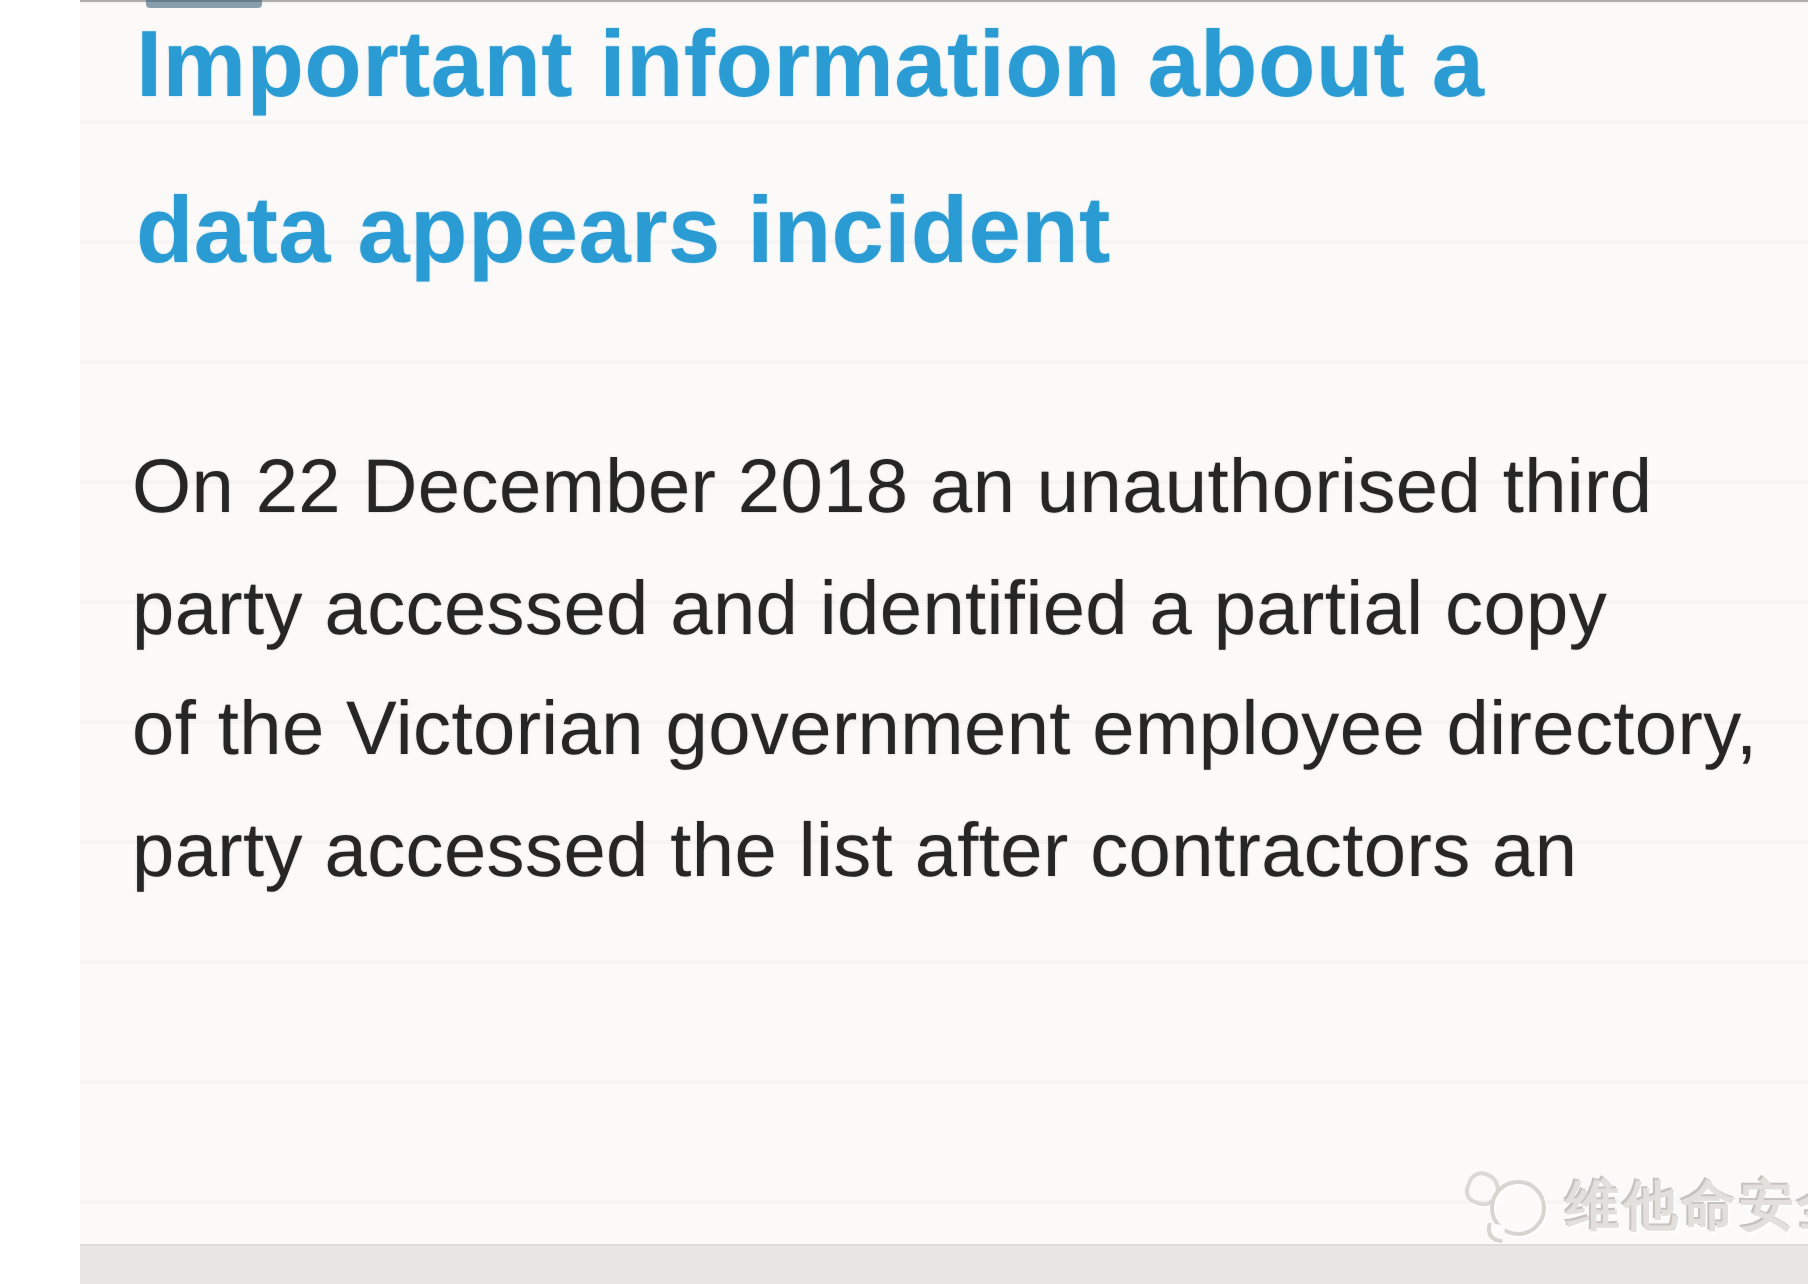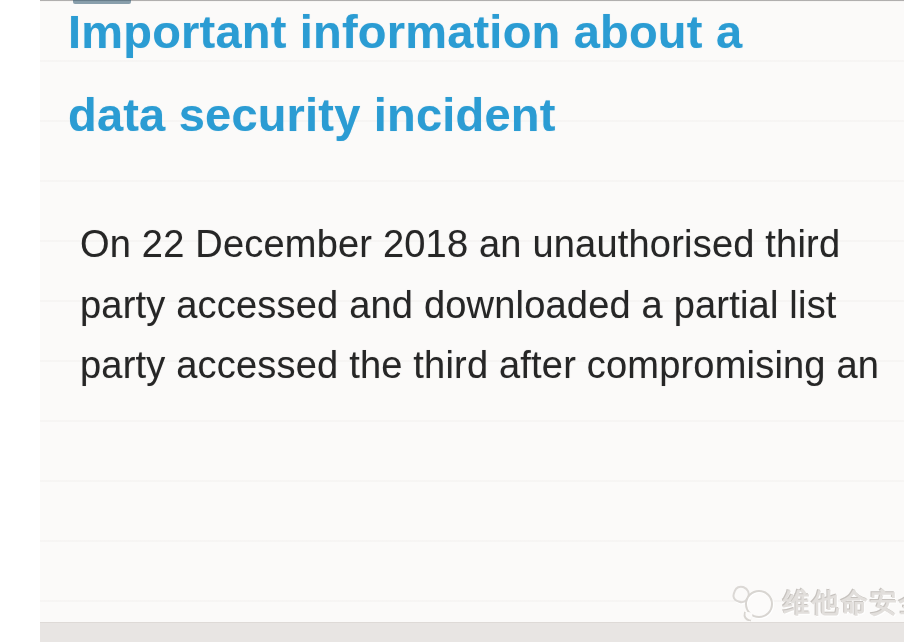--- a/index.html
+++ b/index.html
@@ -25,21 +25,21 @@
   }
   .heading{
     position:absolute;left:28px;top:-10px;margin:0;
     font-size:47px;font-weight:bold;
     line-height:83px;letter-spacing:0.2px;
     color:#2b9cd3;
     text-shadow:0 0 1px rgba(43,156,211,0.35);
   }
   .heading .hl{display:block;}
   .body-text{
-    position:absolute;left:40px;top:214px;
+    position:absolute;left:26px;top:214px;
     font-size:38px;font-weight:400;
     line-height:60.5px;letter-spacing:0.2px;
     color:#262626;
     text-shadow:0 0 1px rgba(40,40,40,0.25);
   }
   .body-text .bl{display:block;white-space:nowrap;}
   .watermark{
     position:absolute;right:16px;top:584px;
     display:flex;align-items:center;gap:10px;
     user-select:none;
@@ -79,27 +79,28 @@
 </head>
 <body>
 
 <div class="canvas">
 
   <div class="top-edge"></div>
   <div class="top-fragment"></div>
 
   <h1 class="heading">
     <span class="hl">Important information about a</span>
-    <span class="hl">data security incident</span>
+    <span class="hl">data appears incident</span>
   </h1>
 
   <div class="body-text">
     <span class="bl">On 22 December 2018 an unauthorised third</span>
-    <span class="bl">party accessed and downloaded a partial list</span>
-    <span class="bl">party accessed the third after compromising an</span>
+    <span class="bl">party accessed and identified a partial copy</span>
+    <span class="bl">of the Victorian government employee directory,</span>
+    <span class="bl">party accessed the list after contractors an</span>
   </div>
 
   <div class="watermark">
     <span class="wm-icon">
       <span class="wm-sparkle"></span>
       <span class="wm-bubble"></span>
     </span>
     <span class="wm-label">维他命安全</span>
   </div>
 

